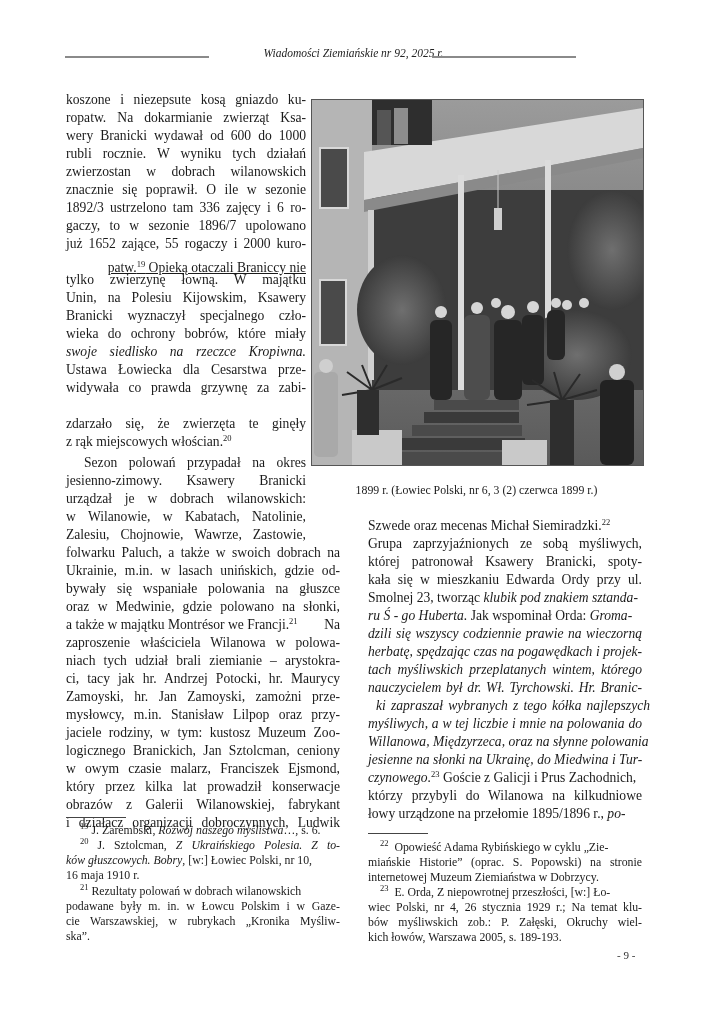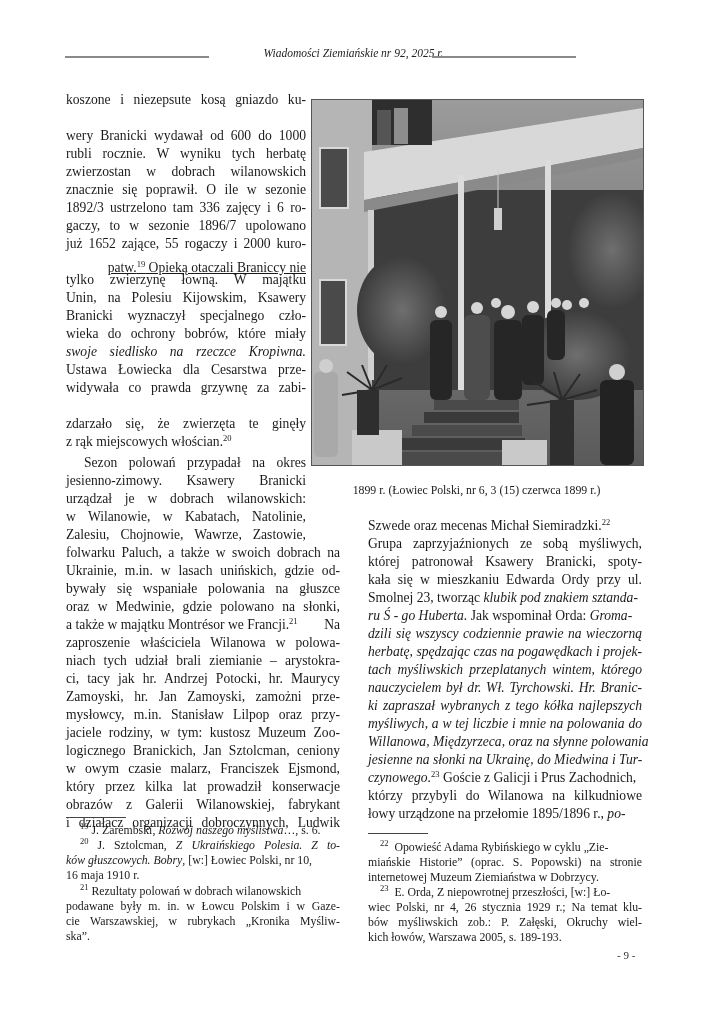--- a/index.html
+++ b/index.html
@@ -31,22 +31,23 @@
 <body>
 
 <div class="page">
 
   <div class="header-rule" style="left:65px;width:144px;"></div>
   <div class="header-title">Wiadomości Ziemiańskie nr 92, 2025 r.</div>
   <div class="header-rule" style="left:432px;width:144px;"></div>
 
   <div class="col" style="left:66px;top:0;width:240px;height:1024px;">
     <div class="ln j" style="top:92px;width:240px;">koszone i niezepsute kosą gniazdo ku-</div>
+    <div class="ln j" style="top:110px;width:240px;">ropatw. Na dokarmianie zwierząt Ksa-</div>
     <div class="ln j" style="top:128px;width:240px;">wery Branicki wydawał od 600 do 1000</div>
-    <div class="ln j" style="top:146px;width:240px;">rubli rocznie. W wyniku tych herbatę</div>
+    <div class="ln j" style="top:146px;width:240px;">rubli rocznie. W wyniku tych działań</div>
     <div class="ln j" style="top:164px;width:240px;">zwierzostan w dobrach wilanowskich</div>
     <div class="ln j" style="top:182px;width:240px;">znacznie się poprawił. O ile w sezonie</div>
     <div class="ln j" style="top:200px;width:240px;">1892/3 ustrzelono tam 336 zajęcy i 6 ro-</div>
     <div class="ln j" style="top:218px;width:240px;">gaczy, to w sezonie 1896/7 upolowano</div>
     <div class="ln j" style="top:236px;width:240px;">już 1652 zające, 55 rogaczy i 2000 kuro-</div>
     <div class="ln" style="top:260px;width:240px;display:flex;justify-content:flex-end;text-decoration:underline;">
       <span><span>patw.</span><sup>19</sup></span>
         <span style="white-space:pre;"> Opieką otaczali Braniccy nie</span>
     </div>
     <div class="ln j" style="top:272px;width:240px;">tylko zwierzynę łowną. W majątku</div>
@@ -158,34 +159,34 @@
       <rect x="190" y="340" width="45" height="25" fill="#c9c9c9"></rect>
 
       <g stroke="#2a2a2a" stroke-width="2" fill="none">
         <path d="M60 290 l-25 -18 M60 290 l-10 -25 M60 290 l15 -25 M60 290 l30 -12 M60 290 l-30 5"></path>
         <path d="M250 300 l-30 -20 M250 300 l-8 -28 M250 300 l18 -26 M250 300 l35 -10 M250 300 l-35 5"></path>
       </g>
       <rect x="45" y="290" width="22" height="45" fill="#2e2e2e"></rect>
       <rect x="238" y="300" width="24" height="65" fill="#2e2e2e"></rect>
     </svg>
   </div>
-  <div class="caption" style="top:483px;">1899 r. (Łowiec Polski, nr 6, 3 (15) czerwca 1899 r.)</div>
+  <div class="caption" style="top:483px;">1899 r. (Łowiec Polski, nr 6, 3 (2) czerwca 1899 r.)</div>
 
   <div class="col" style="left:368px;top:0;width:274px;height:1024px;">
     <div class="ln" style="top:518px;"><span>Szwede oraz mecenas Michał Siemiradzki.</span><sup>22</sup></div>
     <div class="ln j" style="top:536px;width:274px;">Grupa zaprzyjaźnionych ze sobą myśliwych,</div>
     <div class="ln j" style="top:554px;width:274px;">której patronował Ksawery Branicki, spoty-</div>
     <div class="ln j" style="top:572px;width:274px;">kała się w mieszkaniu Edwarda Ordy przy ul.</div>
     <div class="ln" style="top:590px;width:274px;"><span style="white-space:pre;">Smolnej 23, tworząc </span><span class="it">klubik pod znakiem sztanda-</span></div>
     <div class="ln" style="top:608px;width:274px;"><span class="it">ru Ś - go Huberta.</span><span style="white-space:pre;"> Jak wspominał Orda: </span><span class="it">Groma-</span></div>
     <div class="ln j it" style="top:626px;width:274px;">dzili się wszyscy codziennie prawie na wieczorną</div>
     <div class="ln j it" style="top:644px;width:274px;">herbatę, spędzając czas na pogawędkach i projek-</div>
     <div class="ln j it" style="top:662px;width:274px;">tach myśliwskich przeplatanych wintem, którego</div>
     <div class="ln j it" style="top:680px;width:274px;">nauczycielem był dr. Wł. Tyrchowski. Hr. Branic-</div>
-    <div class="ln j it" style="top:698px;width:274px;">ki zapraszał wybranych z tego kółka najlepszych</div>
+    <div class="ln j it" style="top:698px;width:274px;margin-left:8px;">ki zapraszał wybranych z tego kółka najlepszych</div>
     <div class="ln j it" style="top:716px;width:274px;">myśliwych, a w tej liczbie i mnie na polowania do</div>
     <div class="ln j it" style="top:734px;width:274px;">Willanowa, Międzyrzeca, oraz na słynne polowania</div>
     <div class="ln j it" style="top:752px;width:274px;">jesienne na słonki na Ukrainę, do Miedwina i Tur-</div>
     <div class="ln" style="top:770px;width:274px;"><span class="it">czynowego.</span><sup>23</sup><span style="white-space:pre;"> Goście z Galicji i Prus Zachodnich,</span></div>
     <div class="ln j" style="top:788px;width:274px;">którzy przybyli do Wilanowa na kilkudniowe</div>
     <div class="ln" style="top:806px;width:274px;"><span style="white-space:pre;">łowy urządzone na przełomie 1895/1896 r., </span><span class="it">po-</span></div>
   </div>
 
   <div class="fn-rule" style="left:66px;top:817px;"></div>
   <div>

